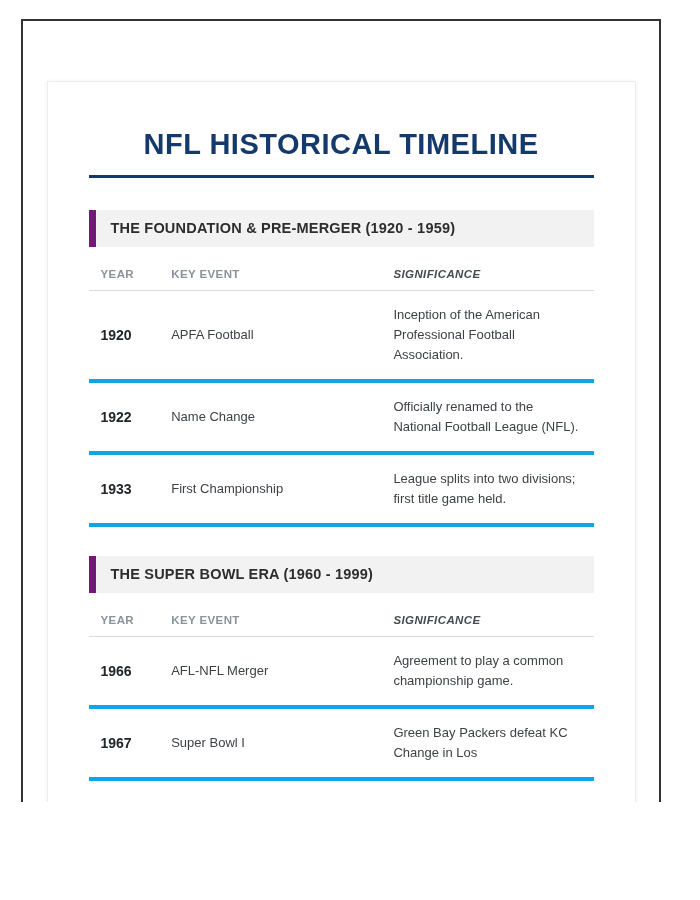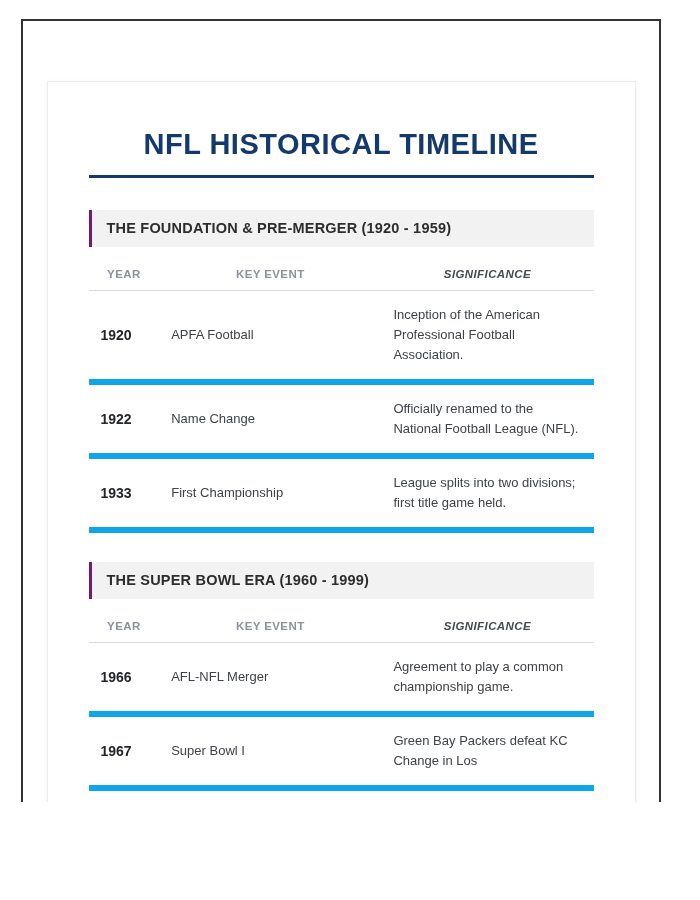--- a/index.html
+++ b/index.html
@@ -45,58 +45,58 @@
   .title-rule {
     height: 3px;
     background: #14396b;
     margin-bottom: 32px;
   }
 
   .section + .section { margin-top: 29px; }
 
   .section-heading {
     background: #f2f2f2;
-    border-left: 3px solid #701a75;
+    border-left: 7px solid #701a75;
     padding: 10px 14px 10px 15px;
     font-size: 14.5px;
     font-weight: 700;
     letter-spacing: 0.2px;
     color: #2d2d2d;
     line-height: 17px;
   }
 
   table.timeline {
     width: 100%;
     border-collapse: collapse;
     table-layout: fixed;
     margin-top: 6px;
   }
   .col-year { width: 14%; }
   .col-event { width: 44%; }
   .col-sig { width: 42%; }
 
   th {
-    text-align: center;
+    text-align: left;
     padding: 15px 12px 10px;
     font-size: 11.5px;
     font-weight: 700;
     letter-spacing: 0.4px;
     color: #8a929c;
     border-bottom: 1px solid #d9dce0;
   }
   th.sig-head {
     font-style: italic;
     color: #454b52;
   }
   td {
     padding: 14px 12px;
     font-size: 13px;
     line-height: 20px;
     color: #3e4247;
-    border-bottom: 6px solid #0ea5e9;
+    border-bottom: 4px solid #0ea5e9;
     vertical-align: middle;
   }
   td.year {
     font-weight: 700;
     font-size: 14px;
     color: #222529;
   }
 </style>
 </head>
 <body>

